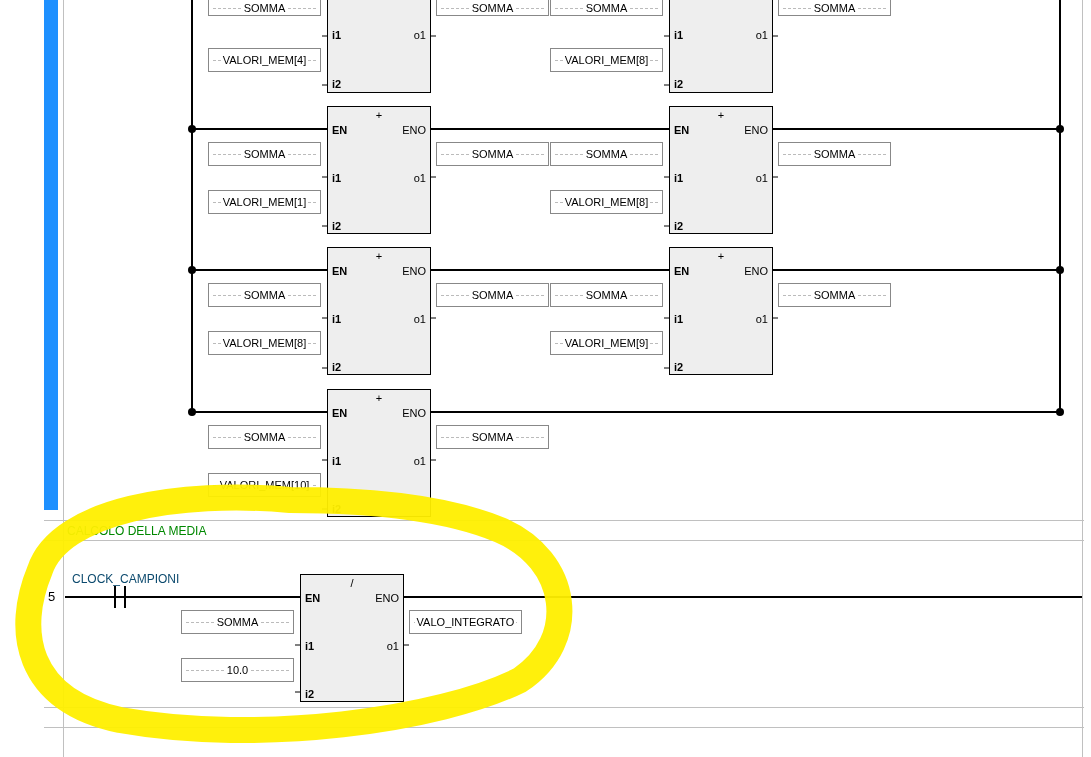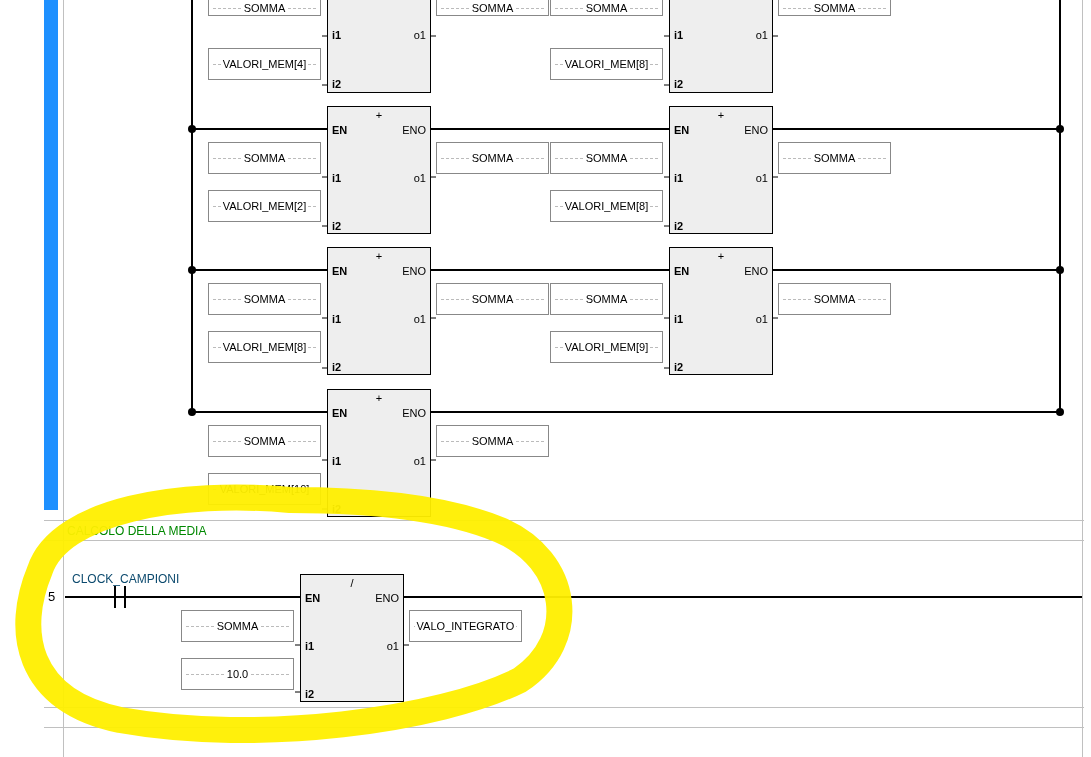--- a/index.html
+++ b/index.html
@@ -92,21 +92,21 @@
   }
   .fbox-pin-l, .fbox-pin-r {
     position: absolute;
     font-size: 11px;
   }
   .fbox-pin-l { left: 4px; font-weight: bold; }
   .fbox-pin-r { right: 4px; text-align: center; }
   .tagbox {
     position: absolute;
     width: 113px;
-    height: 32px;
+    height: 24px;
     border: 1px solid #888;
     background: #fff;
     font-size: 11px;
     display: flex;
     flex-direction: column;
     justify-content: center;
     padding: 0 5px;
   }
   .tagbox::after {
     content: "";
@@ -248,21 +248,21 @@
     <span class="fbox-pin-l" style="top:17px;">EN</span>
     <span class="fbox-pin-r" style="top:17px;">ENO</span>
     <span class="fbox-pin-l" style="top:65px;">i1</span>
     <span class="fbox-pin-l" style="top:113px;">i2</span>
     <span class="fbox-pin-r" style="top:65px;">o1</span>
   </div>
   <div class="tagbox" style="left:208px; top:142px;">
       <span>SOMMA</span>
     </div>
   <div class="tagbox" style="left:208px; top:190px;">
-      <span>VALORI_MEM[2]</span>
+      <span>VALORI_MEM[1]</span>
     </div>
   <div class="tagbox" style="left:436px; top:142px;">
       <span>SOMMA</span>
     </div>
 
   <div class="fbox" style="left:669px; top:106px; height:128px;">
     <span class="fbox-op">+</span>
     <span class="fbox-pin-l" style="top:17px;">EN</span>
     <span class="fbox-pin-r" style="top:17px;">ENO</span>
     <span class="fbox-pin-l" style="top:65px;">i1</span>

